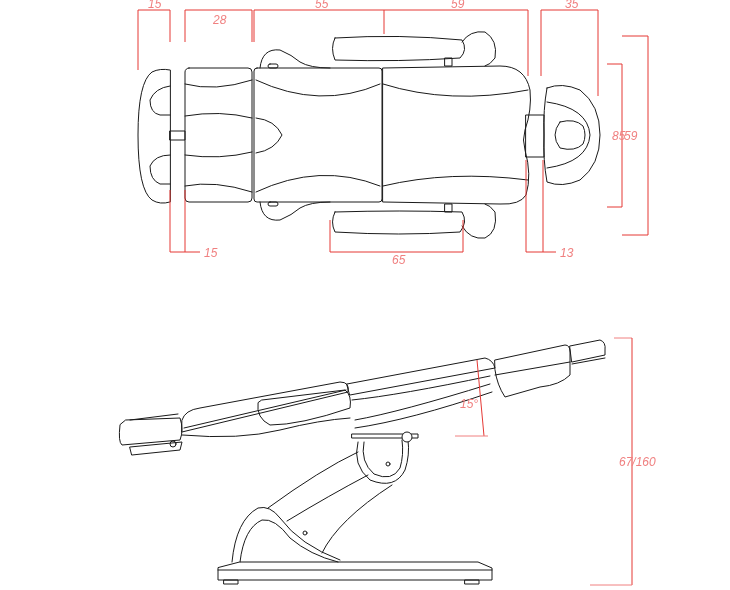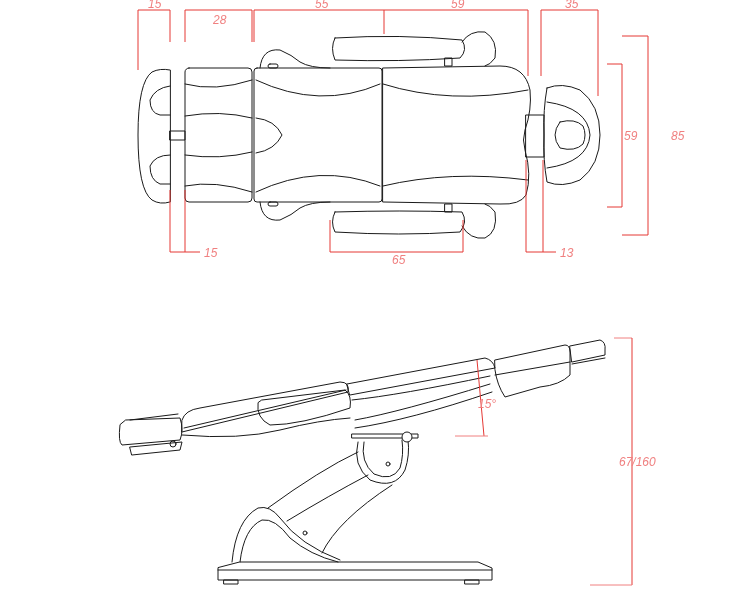--- a/index.html
+++ b/index.html
@@ -173,16 +173,16 @@
 <div class="dim-label" style="left:213px;top:0px;margin-top:16px;">28</div>
 <div class="dim-label" style="left:315px;top:0px;">55</div>
 <div class="dim-label" style="left:451px;top:0px;">59</div>
 <div class="dim-label" style="left:565px;top:0px;">35</div>
 
 <div class="dim-label" style="left:204px;top:249px;">15</div>
 <div class="dim-label" style="left:392px;top:256px;">65</div>
 <div class="dim-label" style="left:560px;top:249px;">13</div>
 
 <div class="dim-label" style="left:624px;top:132px;">59</div>
-<div class="dim-label" style="left:671px;top:132px;">85</div>
+<div class="dim-label" style="left:612px;top:132px;">85</div>
 
-<div class="dim-label" style="left:478px;top:400px;">15°</div>
+<div class="dim-label" style="left:460px;top:400px;">15°</div>
 <div class="dim-label" style="left:619px;top:458px;">67/160</div>
 
 </body></html>

